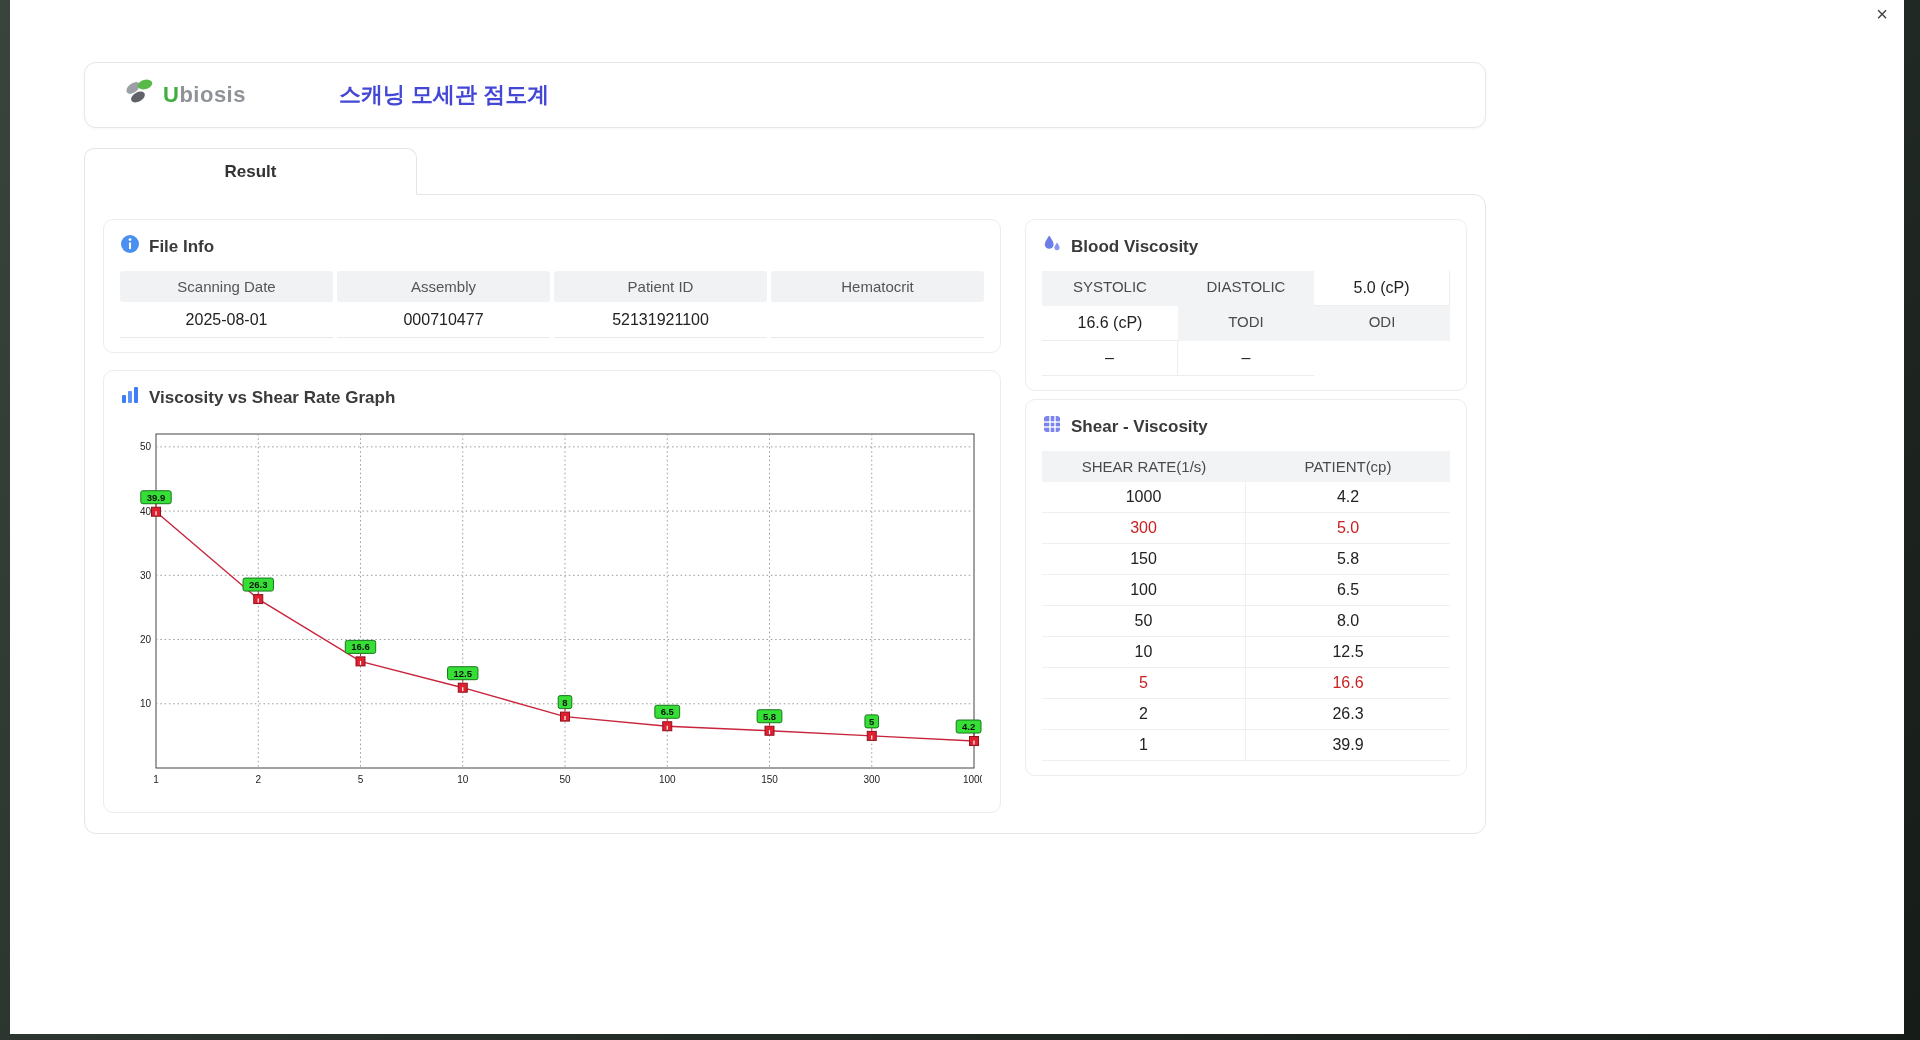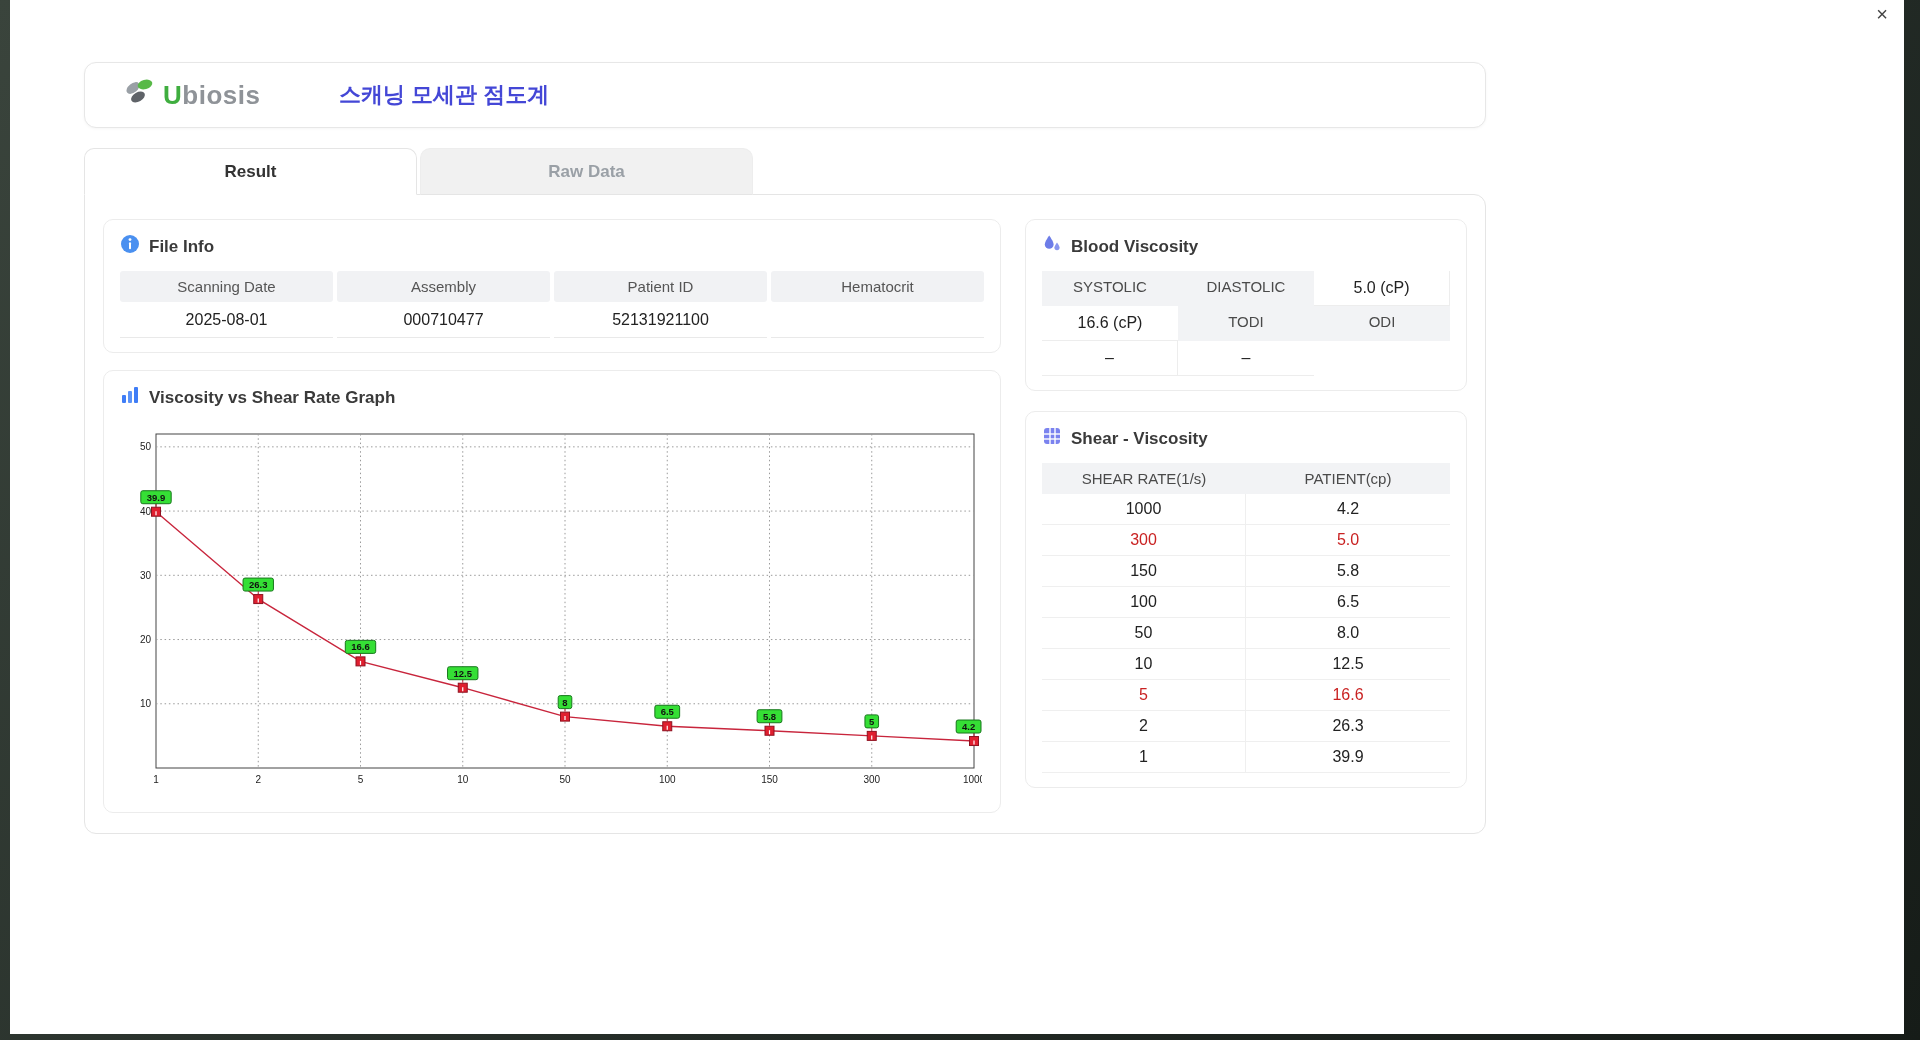--- a/index.html
+++ b/index.html
@@ -6,21 +6,21 @@
   html, body { width: 1920px; height: 1040px; font-family: "Liberation Sans", sans-serif; }
   body { background: linear-gradient(135deg, #3a443c 0%, #232b26 60%, #161c18 100%); overflow: hidden; position: relative; }
 
   .window { position: absolute; left: 10px; top: 0; right: 16px; bottom: 6px; background: #ffffff; }
   .close-btn { position: absolute; top: 2px; right: 12px; font-size: 20px; color: #444; line-height: 1; cursor: pointer; padding: 2px 4px; }
 
   .content { position: absolute; left: 74px; top: 62px; width: 1402px; }
 
   .header-card { height: 66px; border: 1px solid #e7e7e7; border-radius: 12px; display: flex; align-items: center; padding: 0 38px; box-shadow: 0 1px 3px rgba(0,0,0,.04); background:#fff; }
   .logo { display: flex; align-items: center; gap: 4px; width: 196px; }
-  .logo-text { font-size: 26px; color: #8f9398; font-weight: 600; letter-spacing: .5px; }
+  .logo-text { font-size: 22px; color: #8f9398; font-weight: 600; letter-spacing: .5px; }
   .logo-u { color: #3fae3f; font-weight: 700; }
   .app-title { font-size: 22px; font-weight: 700; color: #4447d6; margin-left: 20px; }
 
   .tabs { display: flex; margin-top: 20px; position: relative; z-index: 2; }
   .tab { width: 333px; height: 47px; display: flex; align-items: center; justify-content: center; font-size: 17px; font-weight: 700; border-radius: 10px 10px 0 0; cursor: pointer; }
   .tab.active { background: #fff; border: 1px solid #e5e5e5; border-bottom: 1px solid #ffffff; color: #333; }
   .tab.inactive { background: #f1f1f1; color: #9aa0a6; margin-left: 3px; border: 1px solid #ededed; border-bottom: 1px solid #e5e5e5; }
 
   .main-panel { position: relative; z-index: 1; border: 1px solid #e5e5e5; border-radius: 0 12px 12px 12px; margin-top: -1px; padding: 24px 18px 18px 18px; display: flex; gap: 24px; height: 640px; background: #fff; overflow: hidden; }
   .col-left { width: 898px; }
@@ -40,21 +40,21 @@
   .graph-card { margin-top: 17px; }
   .chart-wrap { padding: 0 2px; }
 
   
   .bv-grid { display: grid; grid-template-columns: 1fr 1fr 1fr; }
   .bv-head { background: #f2f3f5; text-align: center; font-size: 15px; color: #4a4a4a; padding: 7px 0; }
   .bv-val { text-align: center; font-size: 16px; color: #222; padding: 8px 0; border-bottom: 1px solid #ededed; }
   .bv-val.left { border-right: 1px solid #ededed; }
 
   
-  .sv-card { margin-top: 20px; }
+  .sv-card { margin-top: 8px; }
   .sv-head-row { display: grid; grid-template-columns: 1fr 1fr; background: #f2f3f5; }
   .sv-head { text-align: center; font-size: 15px; color: #4a4a4a; padding: 7px 0; }
   .sv-row { display: grid; grid-template-columns: 1fr 1fr; border-bottom: 1px solid #efefef; }
   .sv-cell { text-align: center; font-size: 16px; color: #222; padding: 6px 0; }
   .sv-cell.left { border-right: 1px solid #efefef; }
   .sv-row.hl .sv-cell { color: #c92222; }
 </style>
 </head>
 <body>
 
@@ -72,21 +72,20 @@
             <ellipse cx="15" cy="20" rx="7.5" ry="4.6" transform="rotate(-30 15 20)" fill="#5f6368"></ellipse>
           </svg>
         </span>
         <span class="logo-text"><span class="logo-u">U</span><span>biosis</span></span>
       </div>
       <div class="app-title">스캐닝 모세관 점도계</div>
     </div>
 
     <div class="tabs">
       <div class="tab active">Result</div>
-      <div class="tab inactive">Raw Data</div>
     </div>
 
     <div class="main-panel">
 
       <div class="col-left">
 
         <div class="card">
           <div class="card-title">
             <span>
               <svg width="20" height="20" viewBox="0 0 20 20">

